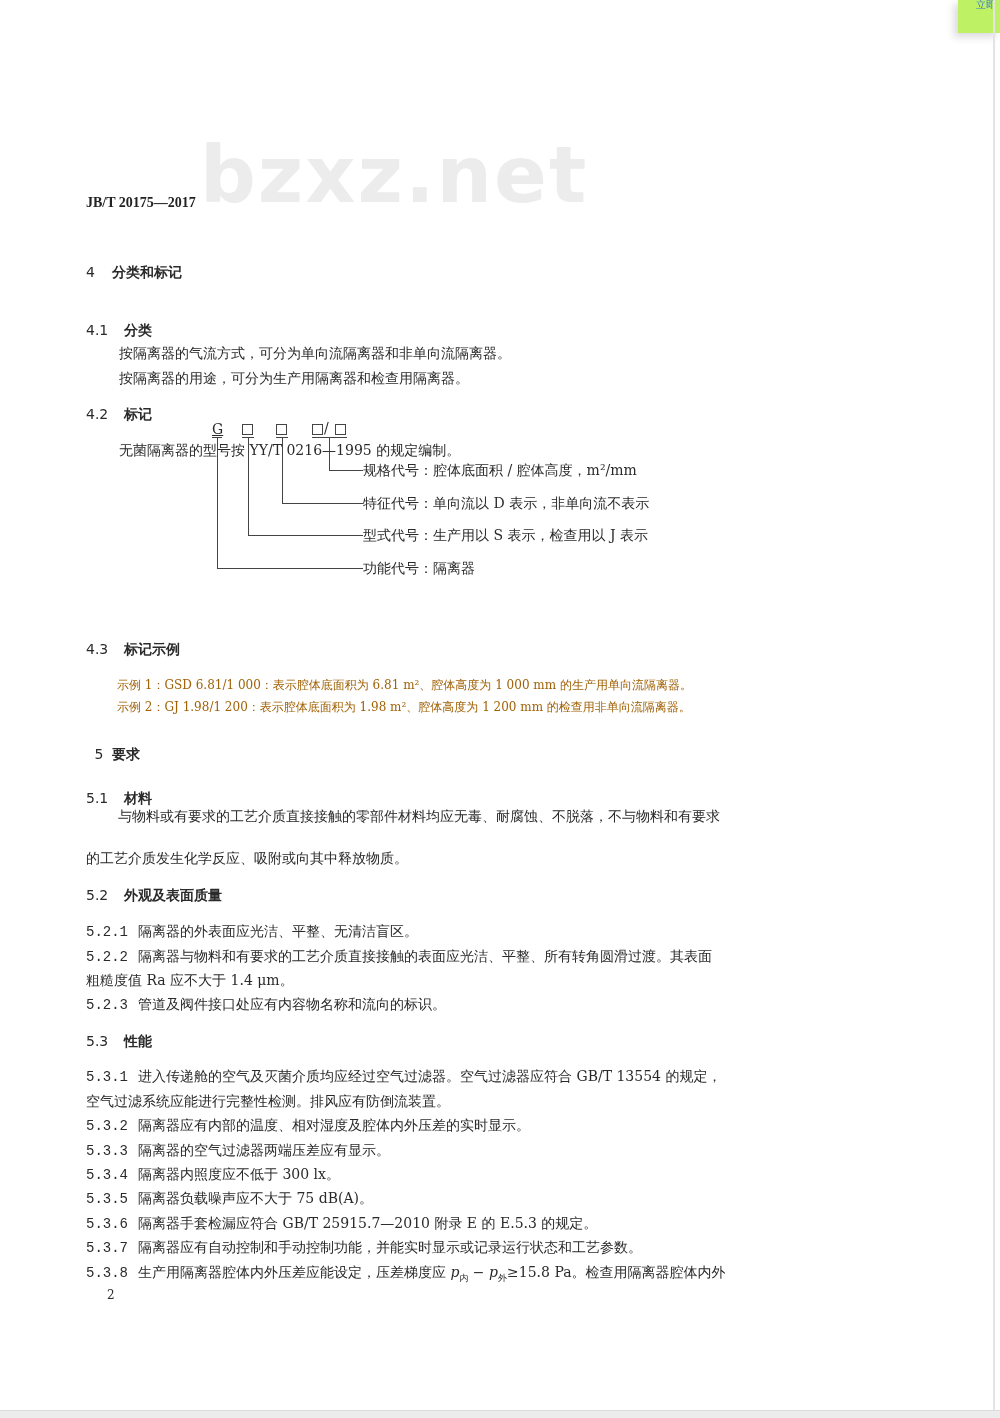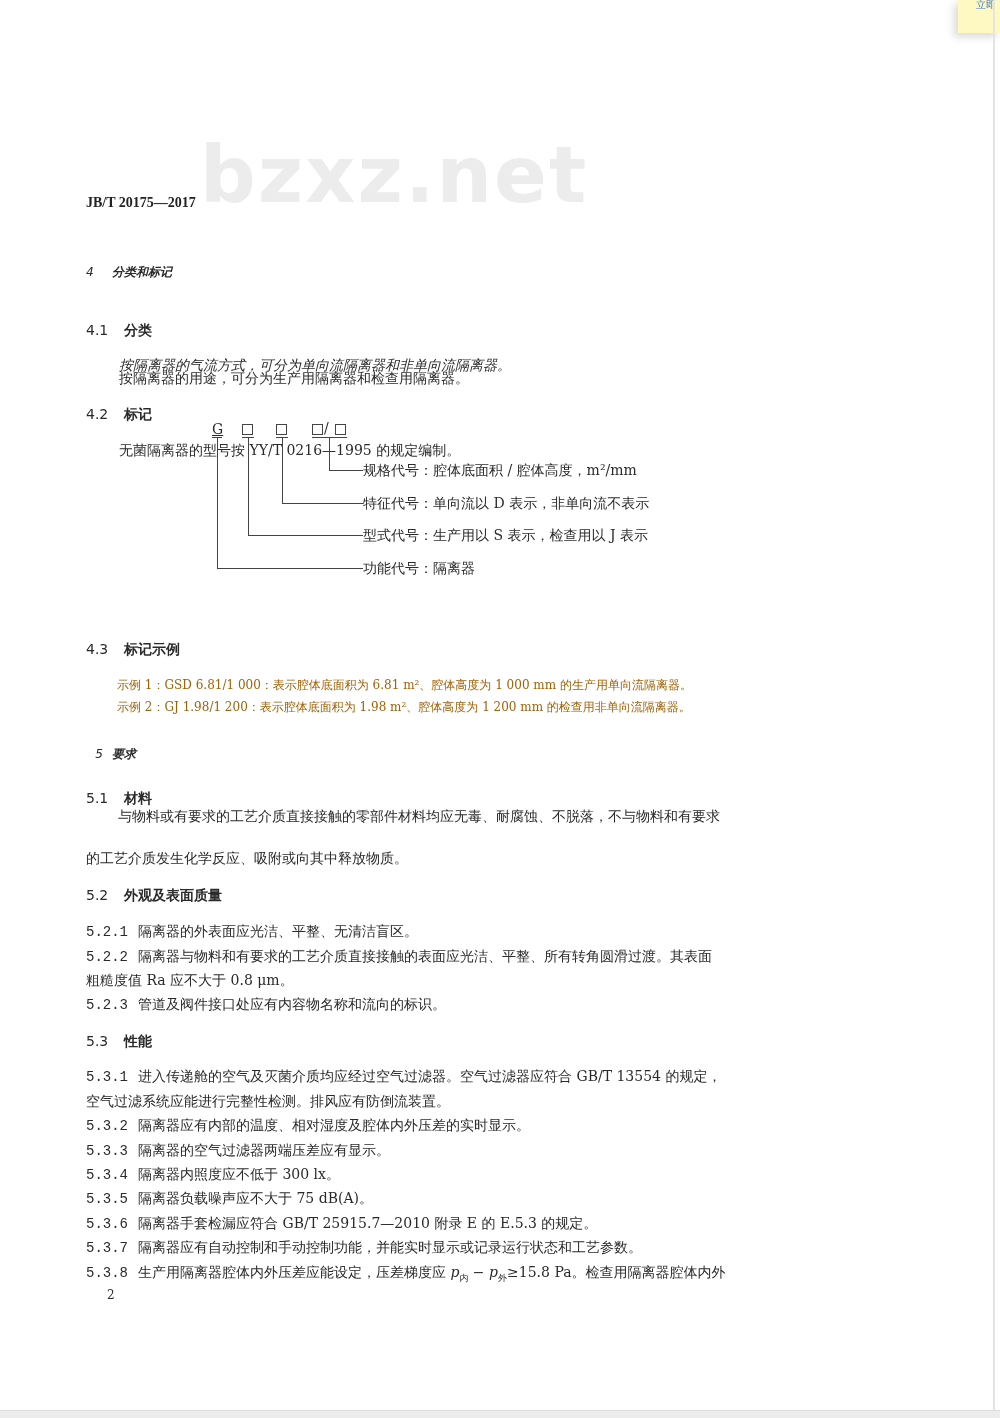--- a/index.html
+++ b/index.html
@@ -10,34 +10,34 @@
     color:#2a2a2a;
   }
   .page-edge-right {
     position:absolute; left:993px; top:0; width:2px; height:1410px; background:#e4e4e4;
   }
   .page-edge-bottom {
     position:absolute; left:0; top:1410px; width:1000px; height:8px; background:#ececec;
     border-top:1px solid #dcdcdc;
   }
   .corner-widget {
-    position:absolute; left:958px; top:0; width:42px; height:33px; background:#fef9c3;
+    position:absolute; left:958px; top:0; width:42px; height:33px; background:#bef264;
     box-shadow: -4px 4px 8px rgba(0,0,0,0.15);
   }
   .corner-widget span {
     position:absolute; left:18px; top:-2px; font-size:10px; color:#3b78c9;
     font-family:"DejaVu Sans", sans-serif; white-space:nowrap;
   }
   .watermark {
     position:absolute; left:200px; top:130px; font-size:78px; font-weight:bold;
     color:#ececec; font-family:"DejaVu Sans", sans-serif; letter-spacing:2px;
   }
   .abs { position:absolute; white-space:nowrap;margin-top:44px; }
   .std-code { left:86px; top:151px; font-size:14px; font-weight:bold; color:#222; font-family:"Liberation Serif", serif; }
-  .h1 { font-family:"DejaVu Sans", sans-serif; font-weight:bold; font-size:12px; color:#2a2a2a;font-style:italic; }
+  .h1 { font-family:"DejaVu Sans", sans-serif; font-weight:bold; font-size:14px; color:#2a2a2a; }
   .h2 { font-family:"DejaVu Sans", sans-serif; font-weight:bold; font-size:14px; color:#2a2a2a; }
   .num { display:inline-block; width:38px; font-weight:normal; }
   .h1 .num { width:26px; }
   .p { font-size:14px; color:#2a2a2a; }
   .small { font-size:12px; color:#a16207; }
   .clause-num { font-family:Liberation Mono, monospace; display:inline-block; width:52px; }
   .diag { position:absolute; left:200px; top:418px; width:500px; height:170px; }
   .diag .line { position:absolute; background:#444; }
   .diag .box { position:absolute; width:11px; height:11px; border:1px solid #444; box-sizing:border-box; }
   .diag .txt { position:absolute; font-size:14px; white-space:nowrap; }
@@ -57,21 +57,21 @@
 
 <div class="abs std-code">JB/T 20175—2017</div>
 
 <div class="abs h1" style="left:86px; top:220px;">
   <span class="num">4</span><span>分类和标记</span>
 </div>
 
 <div class="abs h2" style="left:86px; top:278px;">
   <span class="num">4.1</span><span>分类</span>
 </div>
-<div class="abs p" style="left:119px; top:313px;font-style:italic;">按隔离器的气流方式，可分为单向流隔离器和非单向流隔离器。</div>
+<div class="abs p" style="left:119px; top:301px;">按隔离器的气流方式，可分为单向流隔离器和非单向流隔离器。</div>
 <div class="abs p" style="left:119px; top:326px;">按隔离器的用途，可分为生产用隔离器和检查用隔离器。</div>
 
 <div class="abs h2" style="left:86px; top:362px;">
   <span class="num">4.2</span><span>标记</span>
 </div>
 <div class="abs p" style="left:119px; top:398px;">无菌隔离器的型号按 YY/T 0216—1995 的规定编制。</div>
 
 <div class="diag">
   <div class="txt" style="left:12px; top:3px; text-decoration:underline;">G</div>
   <div class="box" style="left:42px; top:6px;"></div>
@@ -120,21 +120,21 @@
 
 <div class="abs h2" style="left:86px; top:843px;">
   <span class="num">5.2</span><span>外观及表面质量</span>
 </div>
 <div class="abs p" style="left:86px; top:879px;">
   <span class="clause-num">5.2.1</span><span>隔离器的外表面应光洁、平整、无清洁盲区。</span>
 </div>
 <div class="abs p" style="left:86px; top:904px;">
   <span class="clause-num">5.2.2</span><span>隔离器与物料和有要求的工艺介质直接接触的表面应光洁、平整、所有转角圆滑过渡。其表面</span>
 </div>
-<div class="abs p" style="left:86px; top:928px;">粗糙度值 Ra 应不大于 0.8 μm。</div>
+<div class="abs p" style="left:86px; top:928px;">粗糙度值 Ra 应不大于 1.4 μm。</div>
 <div class="abs p" style="left:86px; top:952px;">
   <span class="clause-num">5.2.3</span><span>管道及阀件接口处应有内容物名称和流向的标识。</span>
 </div>
 
 <div class="abs h2" style="left:86px; top:989px;">
   <span class="num">5.3</span><span>性能</span>
 </div>
 <div class="abs p" style="left:86px; top:1024px;">
   <span class="clause-num">5.3.1</span><span>进入传递舱的空气及灭菌介质均应经过空气过滤器。空气过滤器应符合 GB/T 13554 的规定，</span>
 </div>

